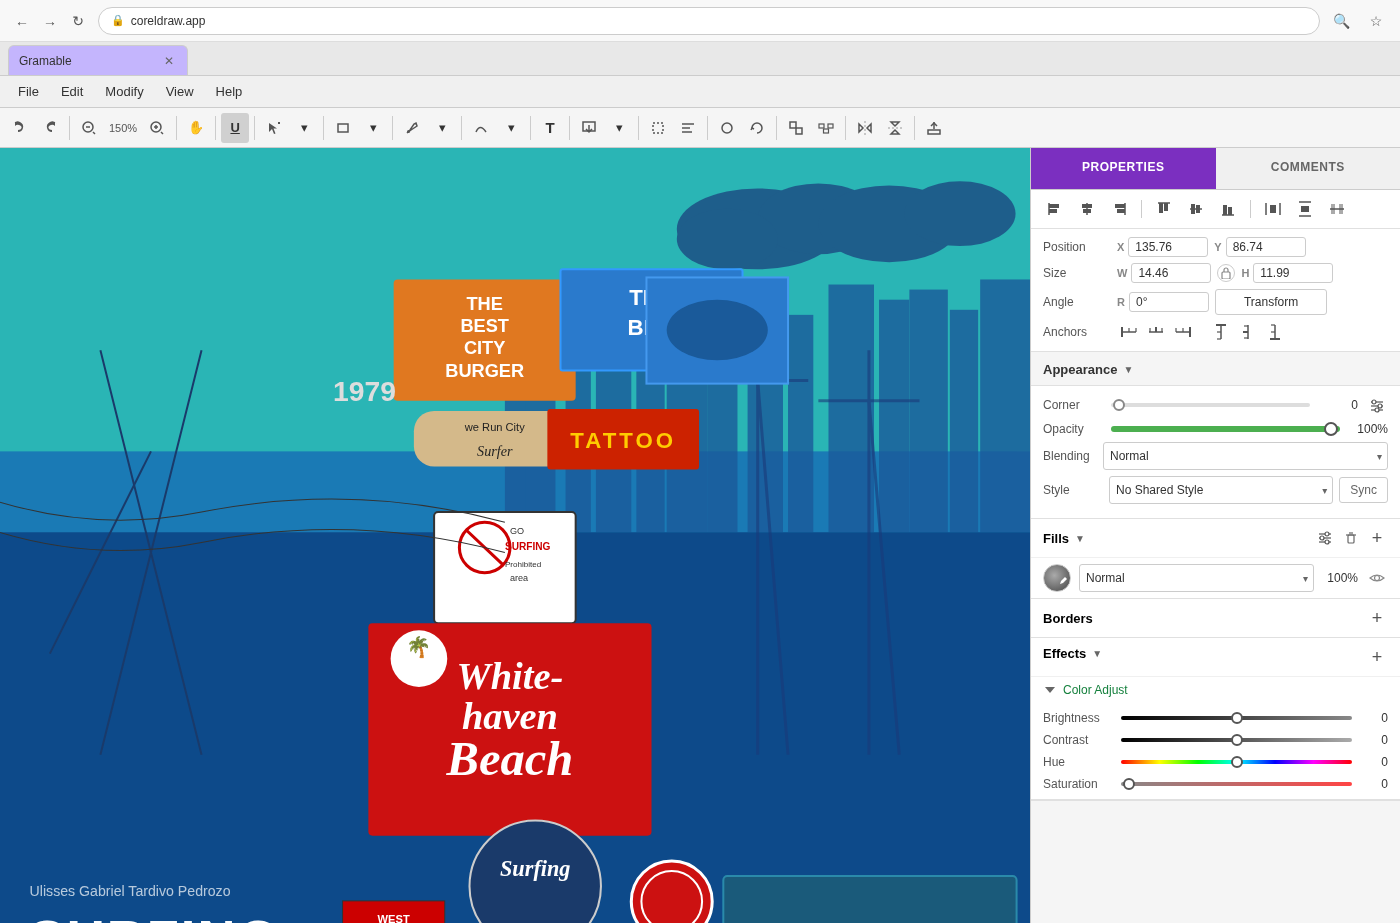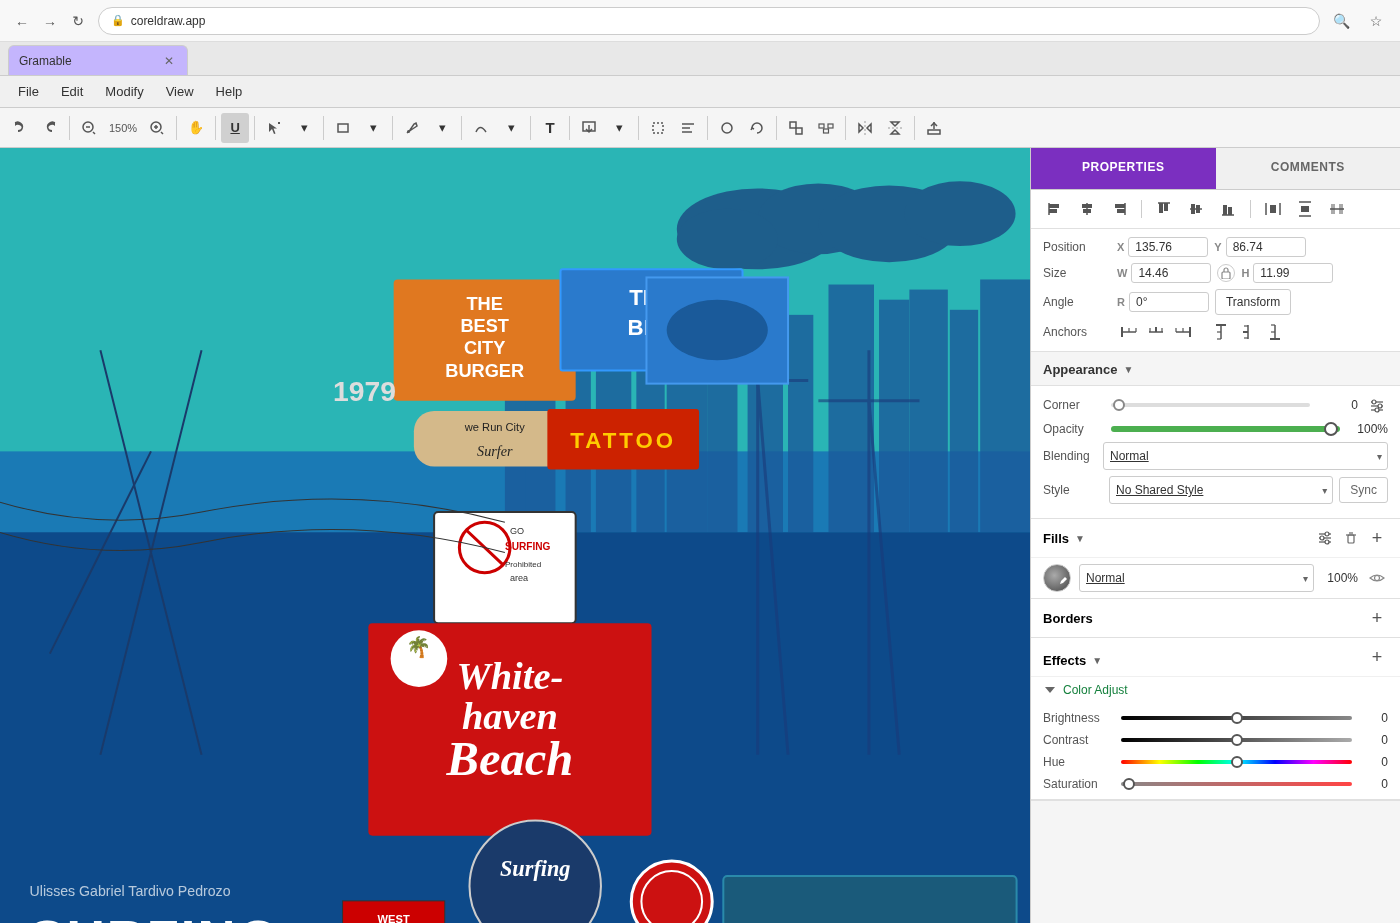--- a/index.html
+++ b/index.html
@@ -167,21 +167,21 @@
     .prop-input-sm { width: 80px; }
     .prop-coord { display: flex; align-items: center; gap: 4px; }
     .prop-coord-label { font-size: 11px; color: #888; font-weight: bold; }
     .lock-icon-sm {
       width: 18px; height: 18px;
       border: 1px solid #ccc; border-radius: 50%;
       display: flex; align-items: center; justify-content: center;
       font-size: 10px; color: #888; cursor: pointer;
     }
     .transform-btn {
-      height: 26px; padding: 0 10px;
+      height: 26px; padding: 0 28px;
       border: 1px solid #ccc; border-radius: 3px;
       background: white; cursor: pointer; font-size: 12px; color: #333;
     }
     .anchor-group { display: flex; gap: 3px; }
     .anchor-btn {
       width: 24px; height: 22px;
       border: none; background: none; cursor: pointer;
       border-radius: 2px; display: flex; align-items: center; justify-content: center;
       color: #555; font-size: 13px;
     }
@@ -236,21 +236,20 @@
       border-radius: 3px;
       background: white;
       padding: 0 6px;
       font-size: 12px;
       color: #333;
       cursor: pointer;
       appearance: none;
       -webkit-appearance: none;
       padding-right: 20px;
       position: relative;
-      text-decoration: underline;
     }
     .select-wrapper {
       position: relative; display: inline-block;
     }
     .select-wrapper::after {
       content: '▾';
       position: absolute; right: 6px; top: 50%; transform: translateY(-50%);
       pointer-events: none; font-size: 10px; color: #666;
     }
     .blending-row {
@@ -352,21 +351,21 @@
       display: flex; align-items: center; gap: 6px;
       padding: 6px 12px; border-top: 1px solid #f0f0f0;
     }
     .color-adjust-title { font-size: 12px; color: #15803d; font-weight: 500; }
 
     .effects-section {
       background: white;
       border-bottom: 1px solid #e0e0e0;
     }
     .effects-header {
-      display: flex; align-items: flex-end; justify-content: space-between;
+      display: flex; align-items: flex-start; justify-content: space-between;
       padding: 8px 12px;
     }
 
     
     .browser-tab-area {
       height: 34px;
       background: #e8e8e8;
       display: flex;
       align-items: flex-end;
       padding: 0 8px;

